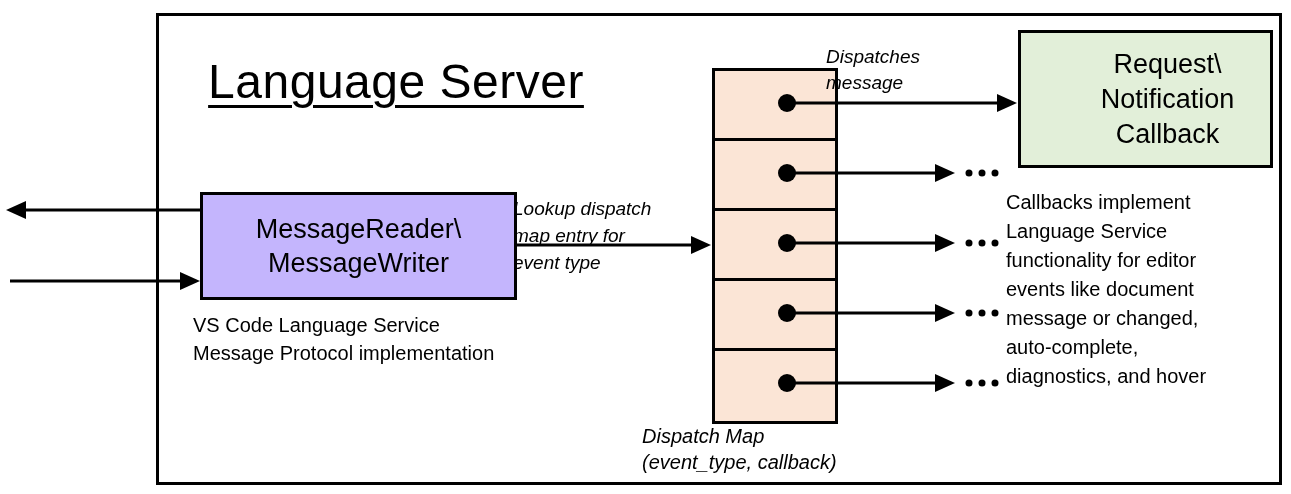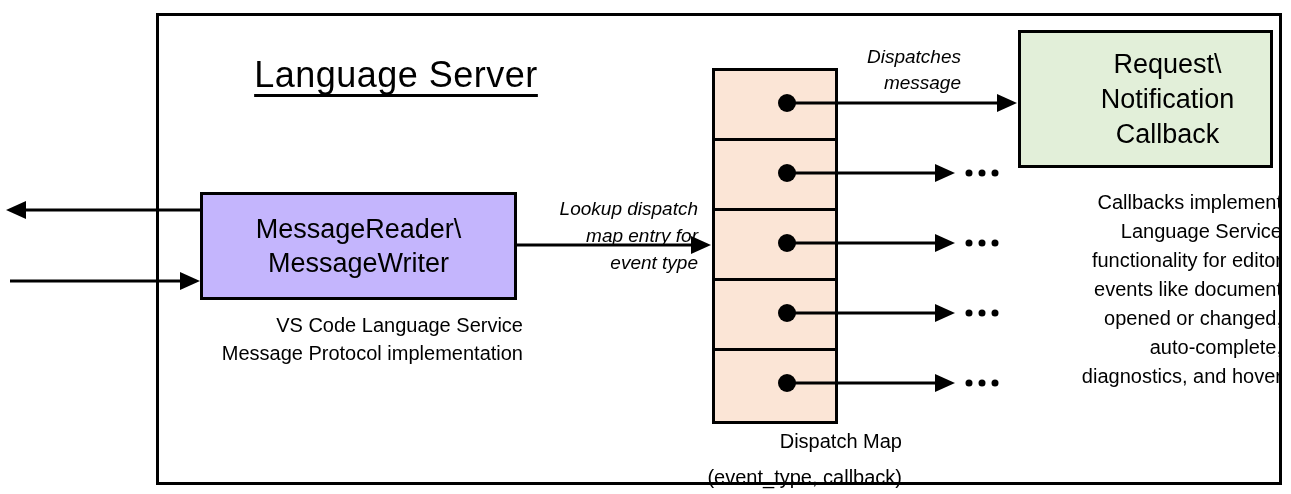--- a/index.html
+++ b/index.html
@@ -7,31 +7,31 @@
     position: relative;
     width: 1291px;
     height: 494px;
     background: #ffffff;
     font-family: "Liberation Sans", sans-serif;
     color: #000000;
     overflow: hidden;
   }
   .abs { position: absolute; }
   .preline { white-space: pre-line; }
-  .center { text-align: right; }
+  .center { text-align: left; }
 
   #outer-frame {
     left: 156px; top: 13px;
     width: 1120px; height: 466px;
     border: 3px solid #000000;
   }
 
   #diagram-title {
     left: 176px; top: 54px; width: 440px;
-    font-size: 36px;
+    font-size: 48px;
     text-align: center;
     text-decoration: underline;
     text-decoration-thickness: 3px;
     text-underline-offset: 7px;
     letter-spacing: 0.5px;
   }
 
   .flow-label {
     font-style: italic;
     font-size: 19px;
@@ -59,21 +59,21 @@
     left: 1018px; top: 30px;
     width: 255px; height: 138px;
     font-size: 27px; line-height: 35px;
   }
 
   .caption {
     font-size: 20px;
     line-height: 28px;
   }
   #message-rw-caption { left: 193px;  top: 311px; width: 330px; }
-  #dispatch-map-caption { left: 642px; top: 423px; width: 260px; line-height: 36px; }
+  #dispatch-map-caption { left: 642px; top: 423px; width: 260px; line-height: 26px; font-style: italic; }
   #callback-caption { left: 1006px; top: 188px; width: 276px; line-height: 29px; }
 
   #dispatch-map {
     left: 712px; top: 68px;
     width: 120px; height: 350px;
     box-sizing: content-box;
     border: 3px solid #000000;
     z-index: 1;
   }
   .dispatch-cell {
@@ -192,17 +192,17 @@
   <div id="dispatch-map-caption" class="abs caption preline center overlay-text">Dispatch Map
 (event_type, callback)</div>
 
   <div id="callback-box" class="abs node-box overlay-text" style="background: rgb(226, 239, 217); padding-left: 44px;">Request\
 Notification
 Callback</div>
   <div id="callback-caption" class="abs caption preline center overlay-text">Callbacks implement
 Language Service
 functionality for editor
 events like document
-opened or changed,
+message or changed,
 auto-complete,
 diagnostics, and hover</div>
 
 </div>
 
 </body></html>

